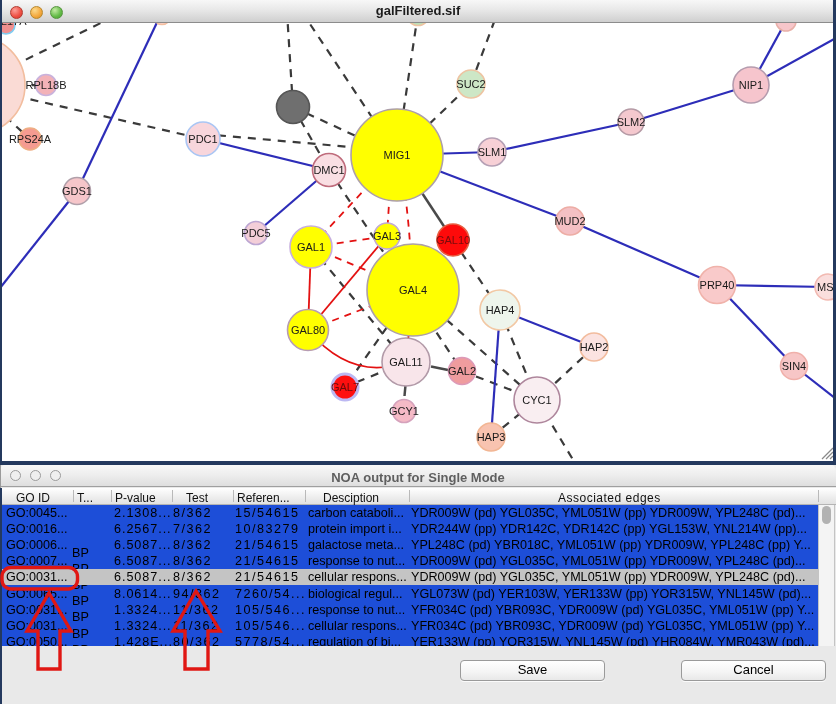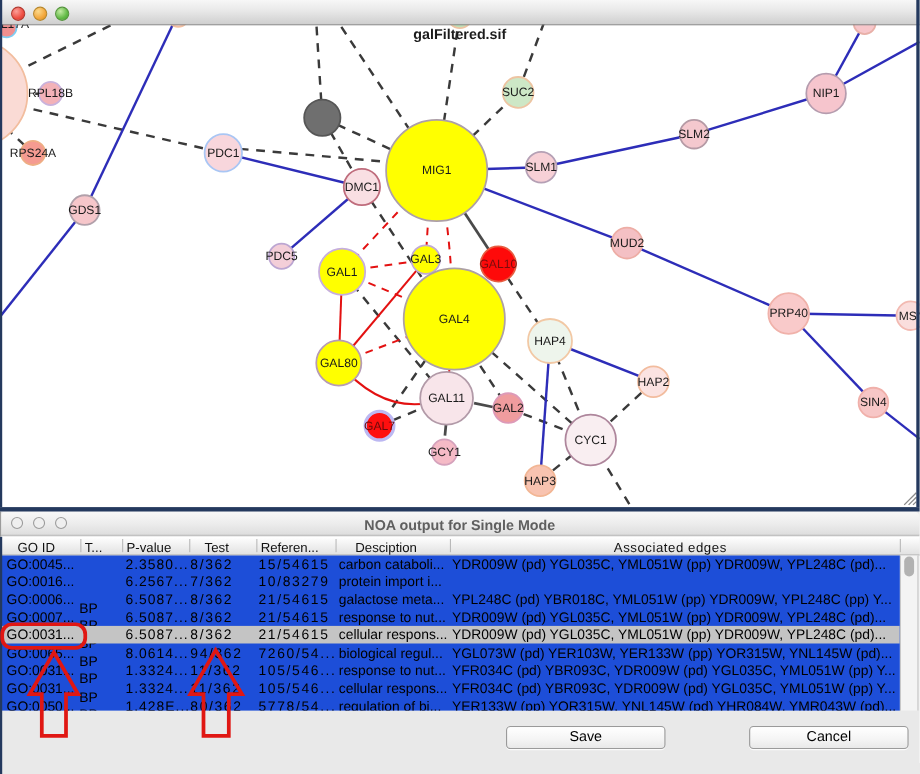--- a/index.html
+++ b/index.html
@@ -5,21 +5,21 @@
   html,body{margin:0;padding:0;}
   body{width:836px;height:704px;position:relative;overflow:hidden;background:#fff;
        font-family:"Liberation Sans", sans-serif;}
   .abs{position:absolute;}
   
   #tbar{left:0;top:0;width:836px;height:22px;z-index:30;
     background:linear-gradient(#f7f7f7,#e8e8e8 45%,#cfcfcf);
     border-bottom:1px solid #8c8c8c;}
   #tbar .tl{position:absolute;top:5.5px;width:11px;height:11px;border-radius:50%;}
   #tbar .title{position:absolute;left:0;right:0;top:3px;text-align:center;
-    font-size:13px;font-weight:bold;color:#1c1c1c;margin-top:20px;}
+    font-size:13px;font-weight:bold;color:#1c1c1c;}
   
   .navyL{left:0;top:0;width:2px;height:461px;background:#24395e;z-index:40;}
   .navyR{left:833px;top:0;width:3px;height:461px;background:#24395e;z-index:40;}
   #divider{left:0;top:461px;width:836px;height:3.5px;background:#24395e;z-index:40;}
   
   #noa{left:0;top:464.5px;width:836px;height:239.5px;background:#e9e9e9;}
   #noabar{left:0;top:0;width:836px;height:21px;
     background:linear-gradient(#f8f8f8,#ededed 50%,#dedede);
     border-bottom:1px solid #9f9f9f;border-radius:5px 5px 0 0;}
   #noabar .circ{position:absolute;top:5.5px;width:11px;height:11px;border-radius:50%;
@@ -218,33 +218,34 @@
       <div class="circ" style="left:49.5px;"></div>
       <div class="title">NOA output for Single Mode</div>
     </div>
     <div class="abs" id="vsb">
       <div class="thumb"></div>
     </div>
     <div class="abs" id="tbody">
       <div class="trow" style="top:0.0px;">
         <span class="c0">GO:0045...</span>
         <span class="c1">BP</span>
-        <span class="c2">2.3580...</span>
+        <span class="c2">2.1308...</span>
         <span class="c3">8/362</span>
         <span class="c4">15/54615</span>
         <span class="c5">carbon cataboli...</span>
         <span class="c6">YDR009W (pd) YGL035C, YML051W (pp) YDR009W, YPL248C (pd)...</span>
       </div>
 <div class="trow" style="top:16.1px;">
         <span class="c0">GO:0016...</span>
         <span class="c1">BP</span>
         <span class="c2">6.2567...</span>
         <span class="c3">7/362</span>
         <span class="c4">10/83279</span>
         <span class="c5">protein import i...</span>
+        <span class="c6">YDR244W (pp) YDR142C, YDR142C (pp) YGL153W, YNL214W (pp)...</span>
       </div>
 <div class="trow" style="top:32.2px;">
         <span class="c0">GO:0006...</span>
         <span class="c1">BP</span>
         <span class="c2">6.5087...</span>
         <span class="c3">8/362</span>
         <span class="c4">21/54615</span>
         <span class="c5">galactose meta...</span>
         <span class="c6">YPL248C (pd) YBR018C, YML051W (pp) YDR009W, YPL248C (pp) Y...</span>
       </div>

